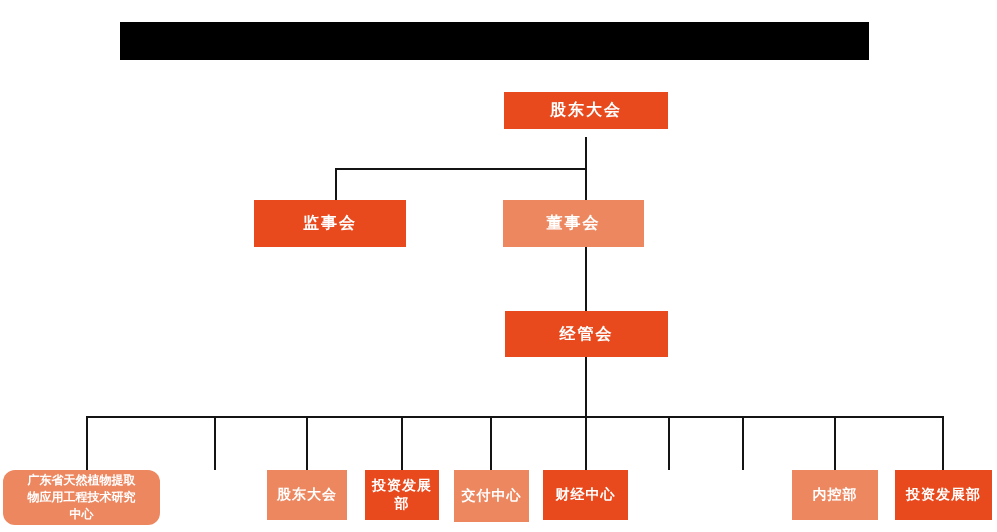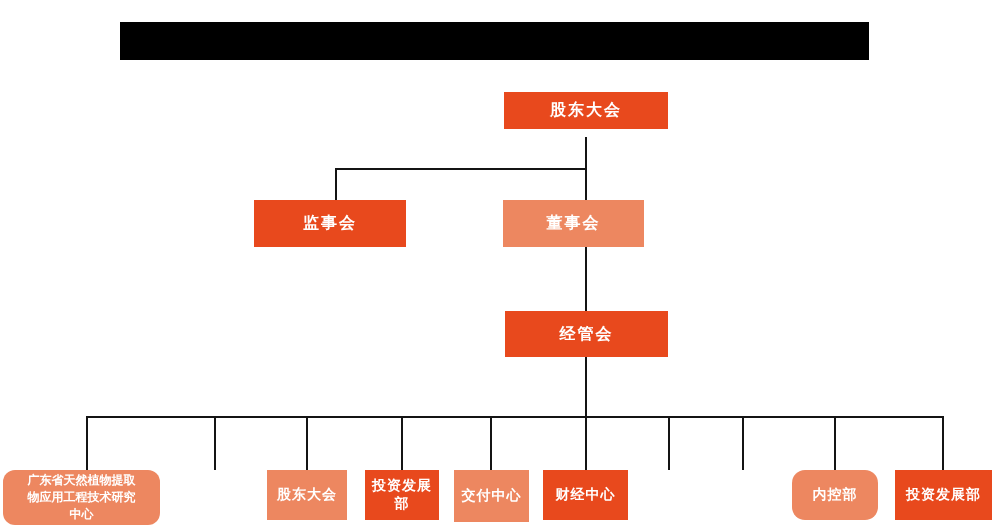--- a/index.html
+++ b/index.html
@@ -80,16 +80,16 @@
   <div class="node dark" style="left:254px; top:200px; width:152px; height:47px;">监事会</div>
   <div class="node light" style="left:503px; top:200px; width:141px; height:47px;">董事会</div>
 
   <div class="node dark" style="left:505px; top:311px; width:163px; height:46px;">经管会</div>
 
   <div class="node light dept dept-small" style="left:3px; top:470px; width:157px; height:55px;">广东省天然植物提取物应用工程技术研究中心</div>
   <div class="node light dept" style="left:267px; top:470px; width:80px; height:50px;">股东大会</div>
   <div class="node dark dept" style="left:365px; top:470px; width:74px; height:50px;">投资发展部</div>
   <div class="node light dept" style="left:454px; top:470px; width:75px; height:52px;">交付中心</div>
   <div class="node dark dept" style="left:543px; top:470px; width:85px; height:50px;">财经中心</div>
-  <div class="node light dept" style="left:792px; top:470px; width:86px; height:50px;border-radius:13px;">内控部</div>
+  <div class="node light dept" style="left:792px; top:470px; width:86px; height:50px;">内控部</div>
   <div class="node dark dept" style="left:895px; top:470px; width:97px; height:50px;">投资发展部</div>
 
 </div>
 
 </body></html>

